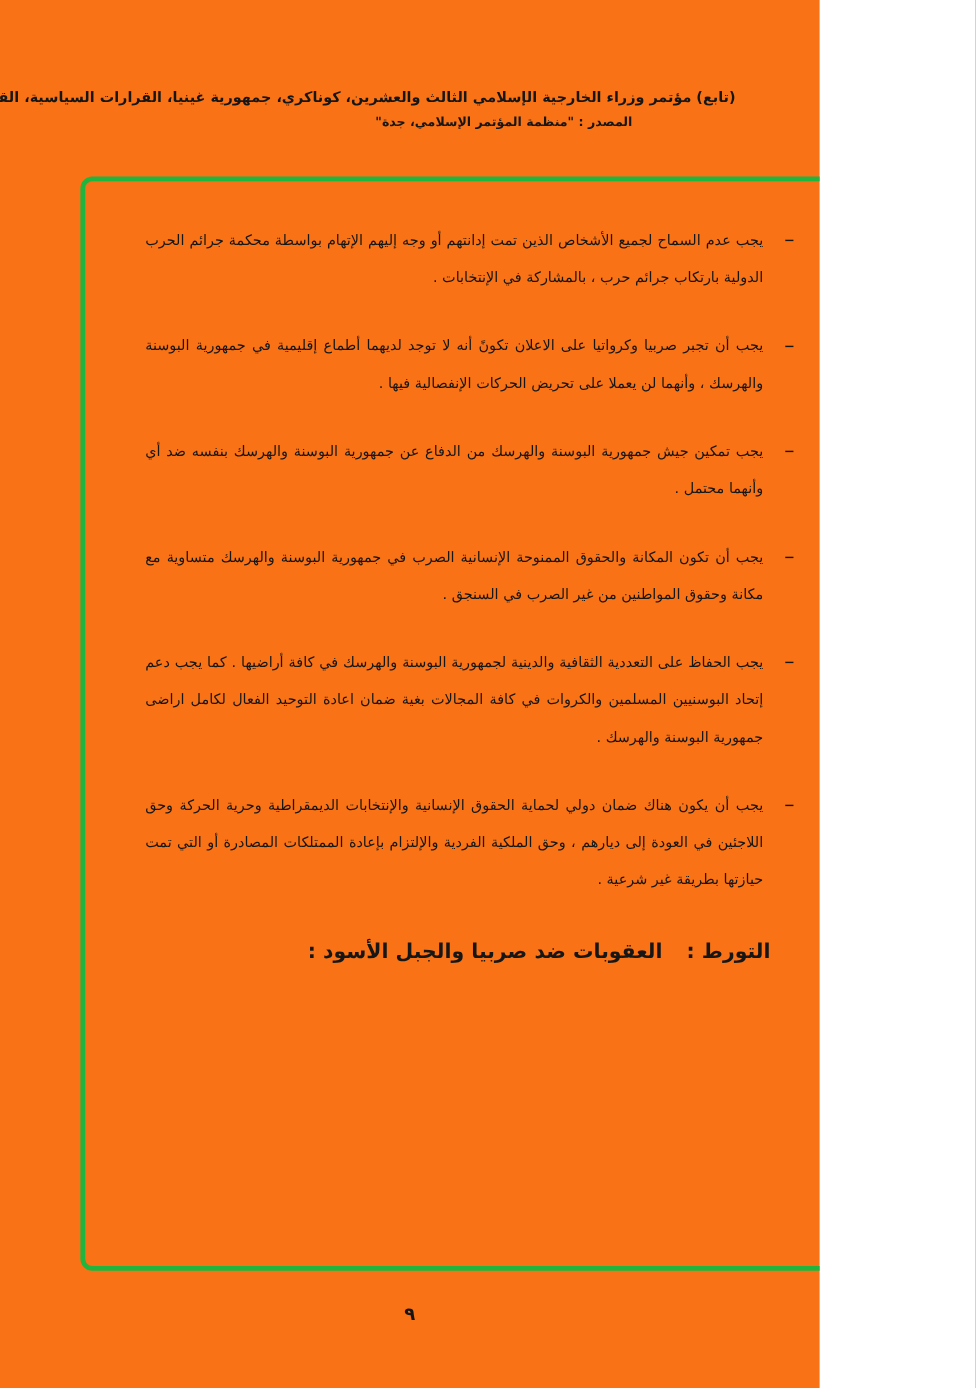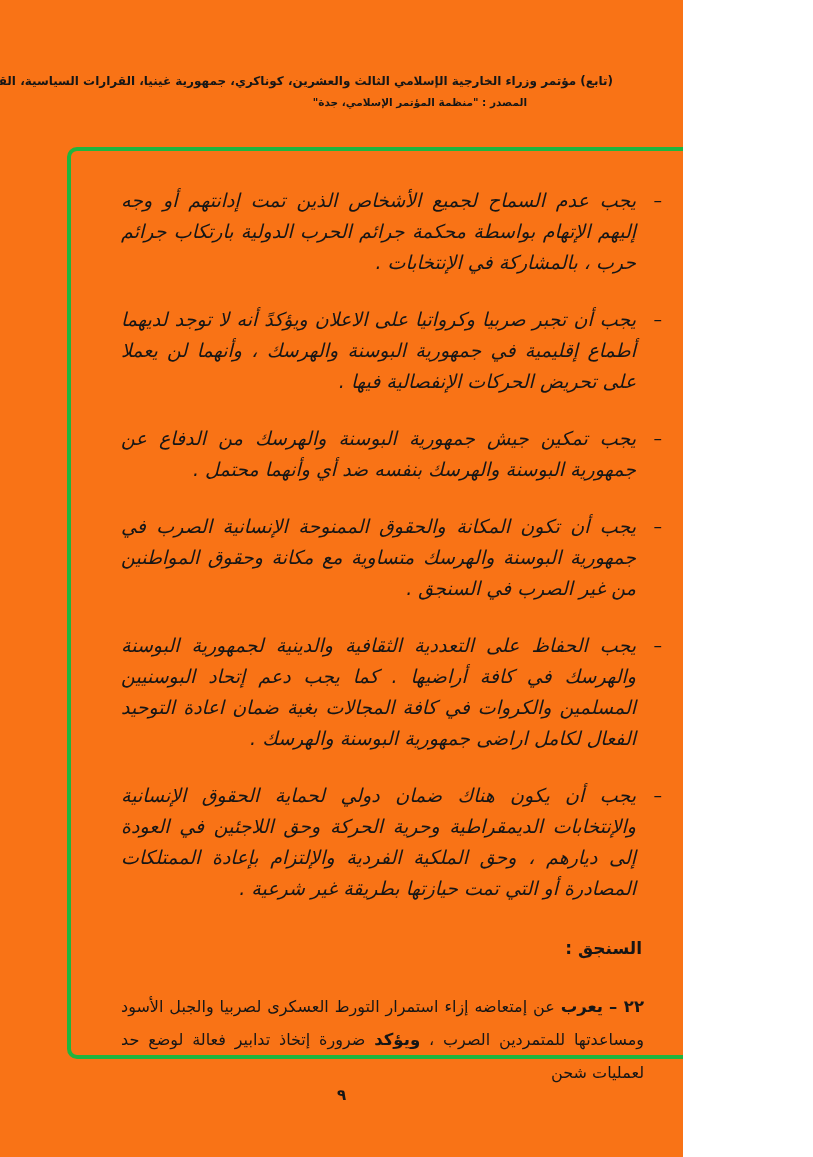--- a/index.html
+++ b/index.html
@@ -55,24 +55,23 @@
     display: flex;
     margin-bottom: 26px;
   }
   .dash {
     flex: 0 0 26px;
     font-size: 17px;
     line-height: 31px;
   }
   .btext {
     flex: 1;
-    font-size: 19px;
+    font-size: 12px;
     line-height: 31px;
     text-align: justify;
-    font-style: italic;
   }
   .section-heading {
     display: flex;
     gap: 20px;
     margin: 32px 20px 30px 0;
     font-weight: bold;
     font-size: 17px;
     line-height: 24px;
   }
   .item22 {
@@ -106,21 +105,21 @@
   <div class="green-box">
     <div class="content">
 
       <div class="bullet-row">
         <span class="dash">–</span>
         <p class="btext">يجب عدم السماح لجميع الأشخاص الذين تمت إدانتهم أو وجه إليهم الإتهام بواسطة محكمة جرائم الحرب الدولية بارتكاب جرائم حرب ، بالمشاركة في الإنتخابات .</p>
       </div>
 
       <div class="bullet-row">
         <span class="dash">–</span>
-        <p class="btext">يجب أن تجبر صربيا وكرواتيا على الاعلان ويؤكدً أنه لا توجد لديهما أطماع إقليمية في جمهورية البوسنة والهرسك ، وأنهما لن يعملا على تحريض الحركات الإنفصالية فيها .</p>
+        <p class="btext">يجب أن تجبر صربيا وكرواتيا على الاعلان تكونً أنه لا توجد لديهما أطماع إقليمية في جمهورية البوسنة والهرسك ، وأنهما لن يعملا على تحريض الحركات الإنفصالية فيها .</p>
       </div>
 
       <div class="bullet-row">
         <span class="dash">–</span>
         <p class="btext">يجب تمكين جيش جمهورية البوسنة والهرسك من الدفاع عن جمهورية البوسنة والهرسك بنفسه ضد أي وأنهما محتمل .</p>
       </div>
 
       <div class="bullet-row">
         <span class="dash">–</span>
         <p class="btext">يجب أن تكون المكانة والحقوق الممنوحة الإنسانية الصرب في جمهورية البوسنة والهرسك متساوية مع مكانة وحقوق المواطنين من غير الصرب في السنجق .</p>
@@ -130,26 +129,23 @@
         <span class="dash">–</span>
         <p class="btext">يجب الحفاظ على التعددية الثقافية والدينية لجمهورية البوسنة والهرسك في كافة أراضيها . كما يجب دعم إتحاد البوسنيين المسلمين والكروات في كافة المجالات بغية ضمان اعادة التوحيد الفعال لكامل اراضى جمهورية البوسنة والهرسك .</p>
       </div>
 
       <div class="bullet-row">
         <span class="dash">–</span>
         <p class="btext">يجب أن يكون هناك ضمان دولي لحماية الحقوق الإنسانية والإنتخابات الديمقراطية وحرية الحركة وحق اللاجئين في العودة إلى ديارهم ، وحق الملكية الفردية والإلتزام بإعادة الممتلكات المصادرة أو التي تمت حيازتها بطريقة غير شرعية .</p>
       </div>
 
       <div class="section-heading">
-        <span>السنجق :</span>
+        <span>التورط :</span>
+        <span>العقوبات ضد صربيا والجبل الأسود :</span>
       </div>
 
-      <p class="item22">
-        <b>٢٢ –</b>
-        <b>يعرب</b><span> عن إمتعاضه إزاء استمرار التورط العسكرى لصربيا والجبل الأسود ومساعدتها للمتمردين الصرب ، </span><b>ويؤكد</b><span> ضرورة إتخاذ تدابير  فعالة لوضع حد لعمليات شحن</span>
-      </p>
 
     </div>
   </div>
 
   <div class="page-number">٩</div>
 
 </div>
 
 </body></html>

